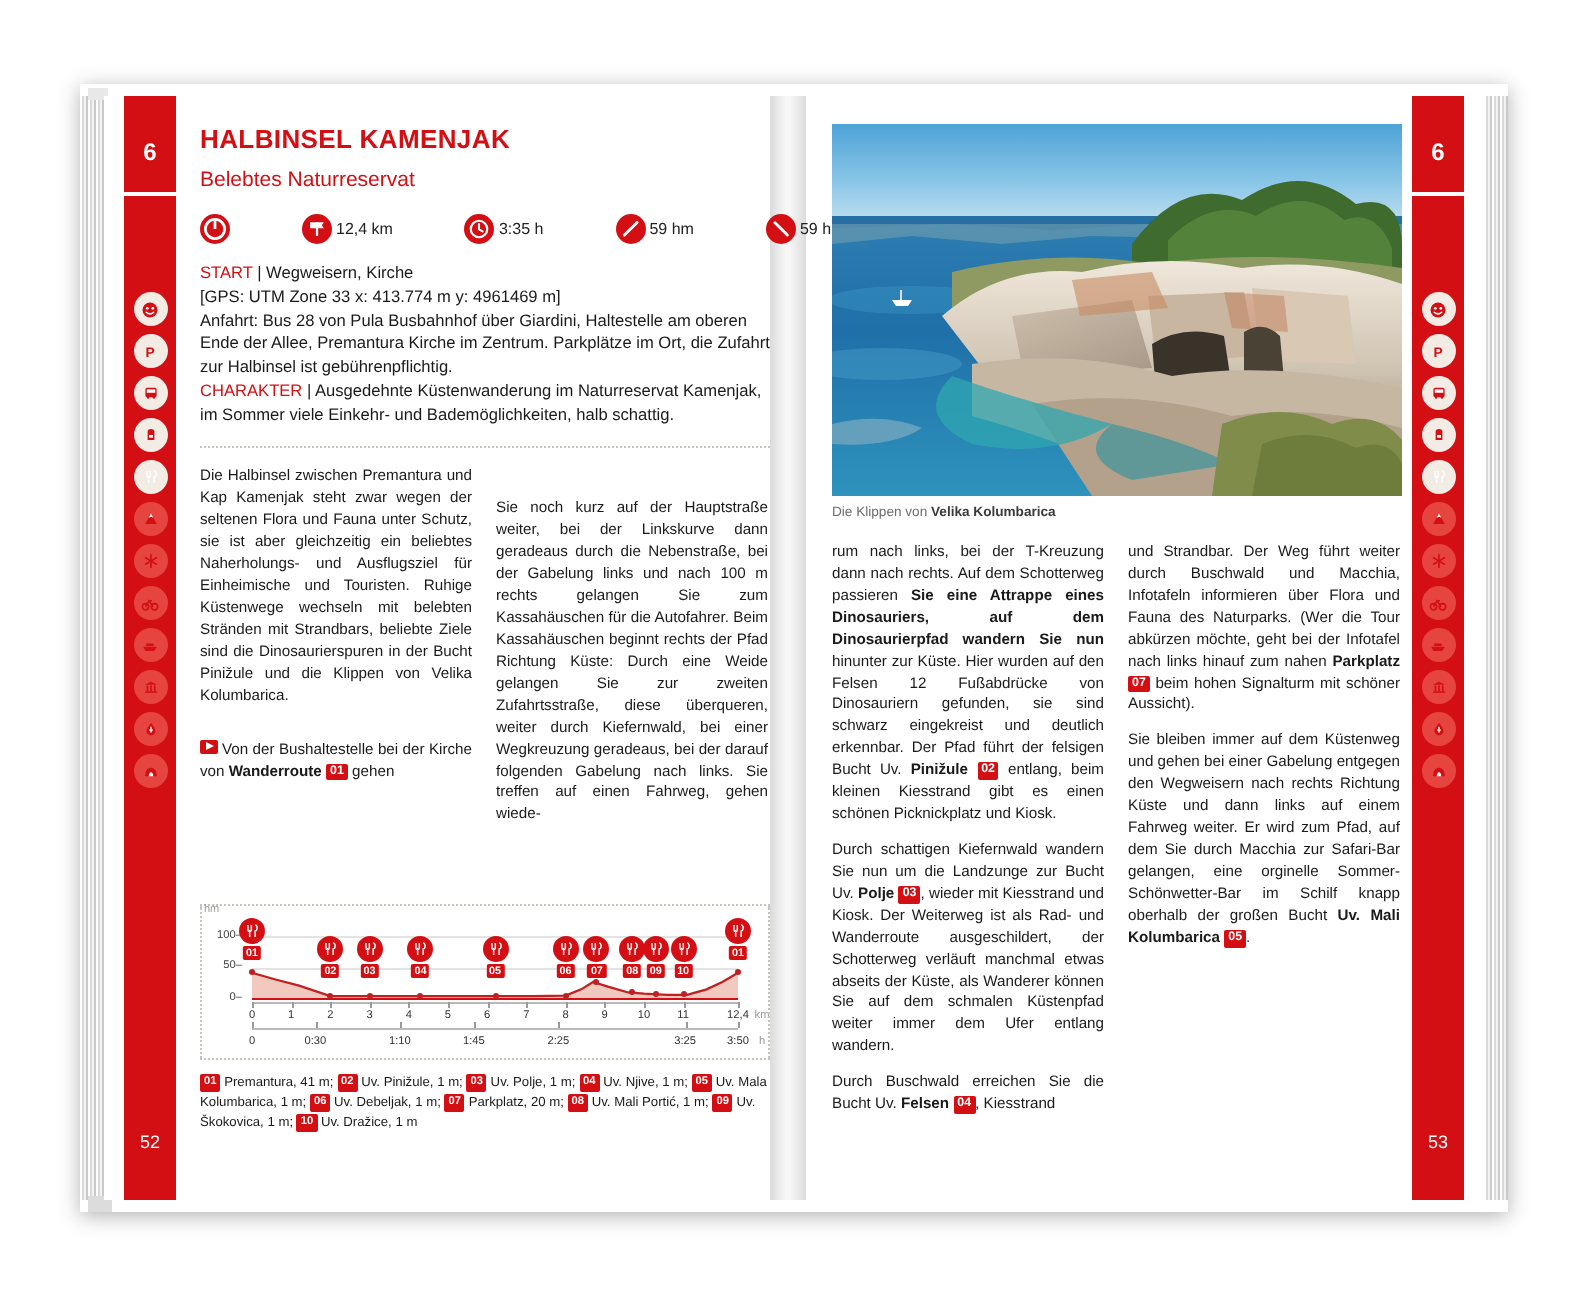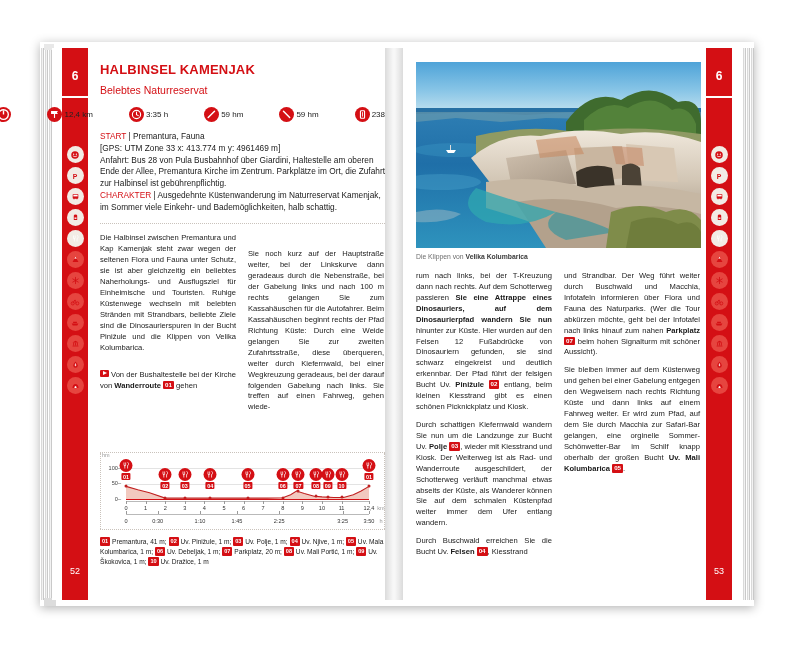--- a/index.html
+++ b/index.html
@@ -58,21 +58,21 @@
            color:#c8102e;font-size:10px;line-height:1;overflow:hidden;}
   .tabicon.dim{background:#e6453f;color:#ffe9e9;}
   .tabicon svg{display:block;}
 
   
   .lp{position:absolute;left:100px;top:62px;width:285px;}
   h1.title{margin:0;color:#d40f14;font-size:13px;font-weight:bold;letter-spacing:.2px;}
   .subtitle{margin:7px 0 0 0;color:#d40f14;font-size:10.5px;}
 
   
-  .facts{display:flex;align-items:center;gap:18px;margin-top:11px;justify-content:flex-end;}
+  .facts{display:flex;align-items:center;gap:18px;margin-top:11px;}
   .fact{display:flex;align-items:center;gap:2px;}
   .fbadge{width:15px;height:15px;border-radius:50%;background:#d40f14;
           display:flex;align-items:center;justify-content:center;color:#fff;flex:none;}
   .fbadge svg{display:block;}
   .fval{font-size:8px;color:#222;white-space:nowrap;}
   .fgap{width:5px;}
 
   
   .info{margin-top:9px;font-size:8.3px;line-height:1.42;color:#1a1a1a;}
   .info .kw{color:#d40f14;}
@@ -381,21 +381,21 @@
             <svg width="11" height="11" viewBox="0 0 16 16">
               <rect x="5" y="2.6" width="6" height="10.8" rx="1" fill="none" stroke="#fff" stroke-width="1.6"></rect>
               <path d="M8 4.6 V11" stroke="#fff" stroke-width="1.2"></path>
             </svg>
           </span>
           <span class="fval">238</span>
         </div>
       </div>
 
     <div class="info">
-      <span class="kw">START</span><span> | </span><span>Premantura, Fauna</span><br>
+      <span class="kw">START</span><span> | </span><span>Wegweisern, Kirche</span><br>
       <span>[GPS: UTM Zone 33   x: 413.774 m   y: 4961469 m]</span><br>
       <span>Anfahrt: Bus 28 von Pula Busbahnhof über Giardini, Haltestelle am oberen Ende der Allee,  Premantura Kirche im Zentrum. Parkplätze im Ort, die Zufahrt zur Halbinsel ist gebührenpflichtig.</span><br>
       <span class="kw">CHARAKTER</span><span> | </span><span>Ausgedehnte Küstenwanderung im Naturreservat Kamenjak, im Sommer viele Einkehr- und Bademöglichkeiten, halb schattig.</span>
     </div>
 
     <div class="dotline"></div>
 
     <div class="cols">
       <div class="col">
         <p>Die Halbinsel zwischen Premantura und Kap Kamenjak steht zwar wegen der seltenen Flora und Fauna unter Schutz, sie ist aber gleichzeitig ein beliebtes Naherholungs- und Ausflugsziel für Einheimische und Touristen. Ruhige Küstenwege wechseln mit belebten Stränden mit Strandbars, beliebte Ziele sind die Dinosaurierspuren in der Bucht Pinižule und die Klippen von Velika Kolumbarica.</p>

